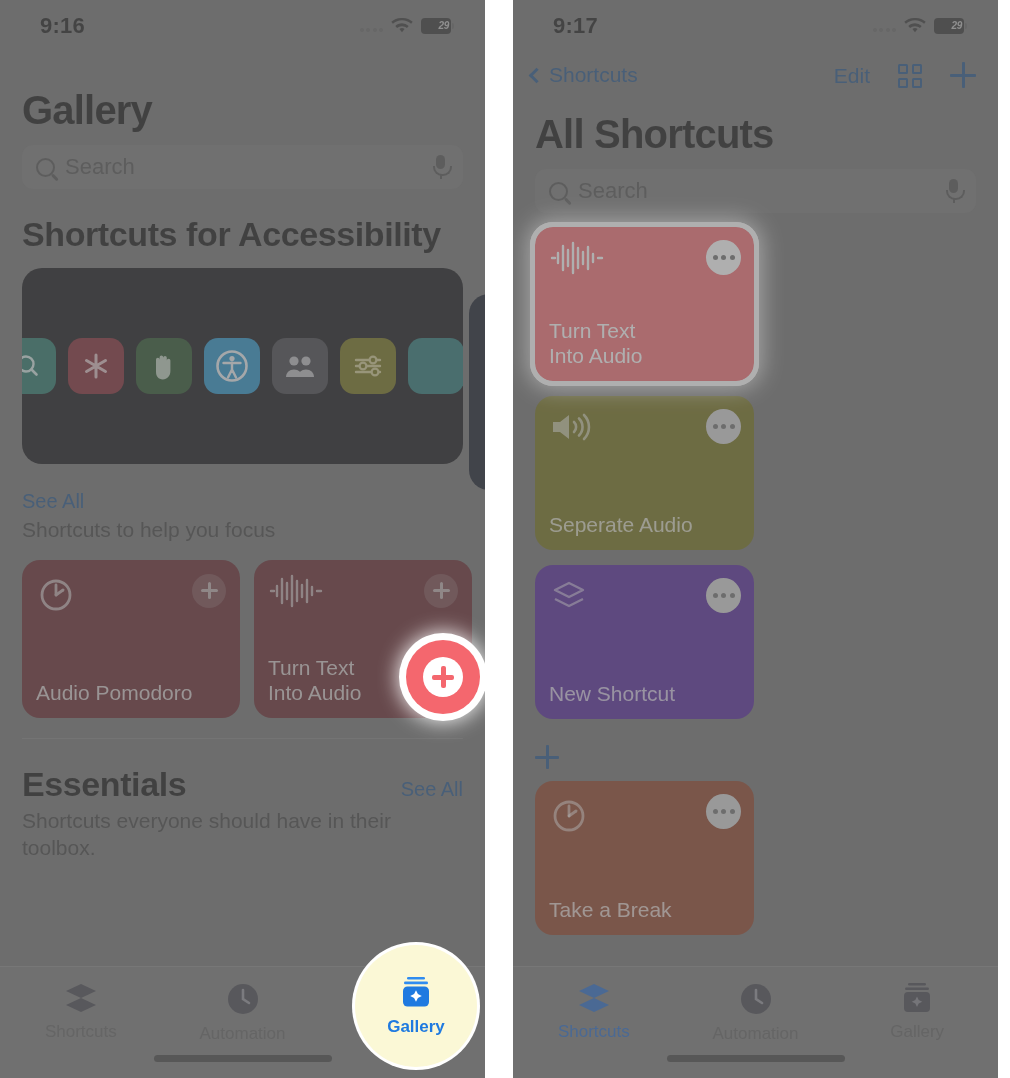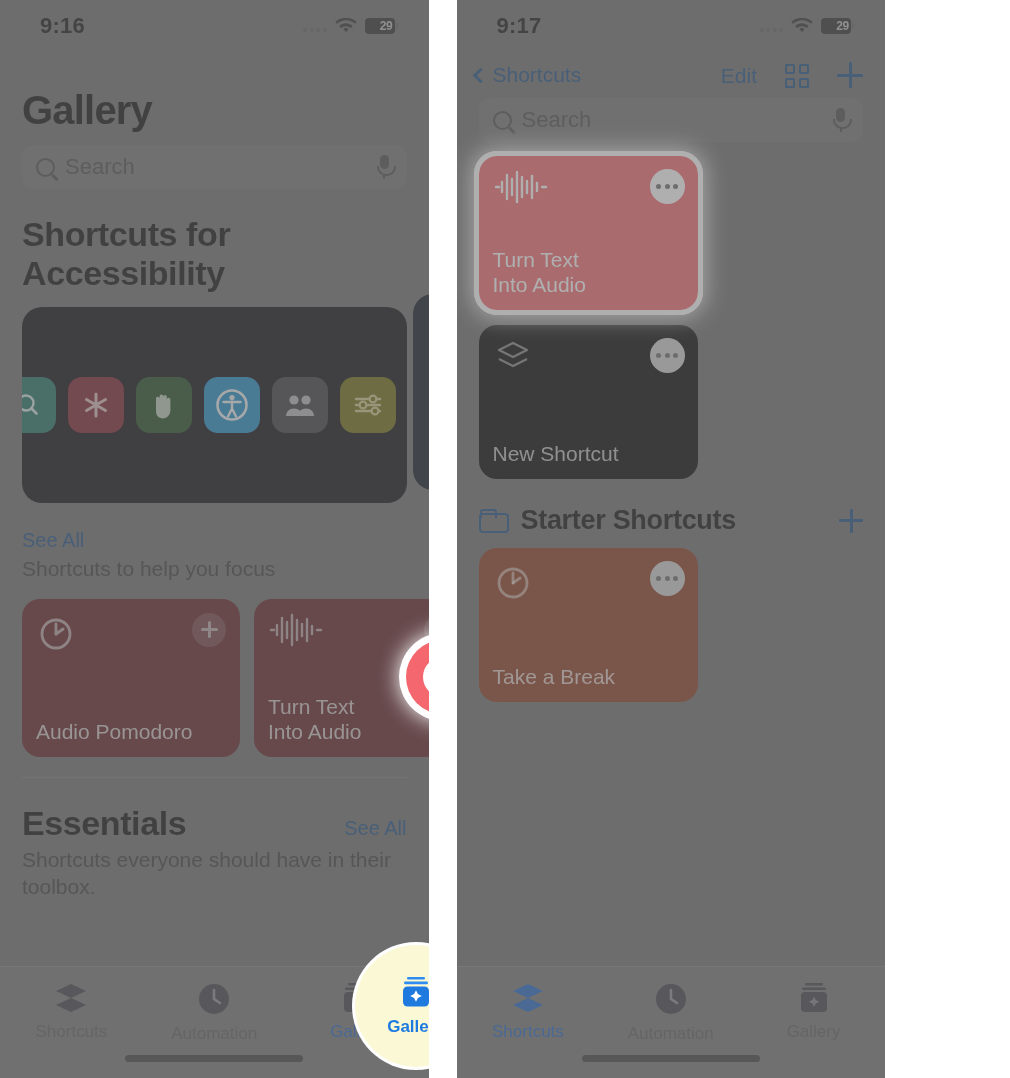--- a/index.html
+++ b/index.html
@@ -2,21 +2,21 @@
 <html><head>
 <meta charset="utf-8">
 <style>
   * { box-sizing: border-box; margin: 0; padding: 0; }
   html, body {
     width: 1010px; height: 1078px;
     background: #ffffff;
     font-family: "Liberation Sans", sans-serif;
     overflow: hidden;
   }
-  .stage { position: relative; width: 885px; height: 1078px; display: flex; background:#fff; }
+  .stage { position: relative; width: 998px; height: 1078px; display: flex; background:#fff; }
 
   
   .phone {
     position: relative;
     width: 498px; height: 1078px;
     background: #6b6b6b;
     overflow: hidden;
   }
   .phone.left  { margin-right: 14px; }
   .phone.right { width: 498px; }
@@ -41,21 +41,21 @@
   .sig { display:flex; align-items:flex-end; gap:2.5px; height:12px; }
   .sig i { display:block; width:4px; height:4px; border-radius:50%; background:#5f5f5f; }
   .wifi { position: relative; width: 22px; height: 16px; }
   .wifi svg { display:block; }
   .batt {
     position: relative; width: 30px; height: 16px;
     border-radius: 4px; background: #2b2b2b; display:flex; align-items:center;
     justify-content:flex-end; padding-right:2px;
   }
   .batt::after{content:"";position:absolute;right:-3px;top:5px;width:2px;height:6px;border-radius:0 2px 2px 0;background:#5e5e5e;}
-  .batt span { font-size:12px; font-weight:bold; color:#b9b9b9; line-height:1; letter-spacing:-.3px;}
+  .batt span { font-size:10px; font-weight:bold; color:#b9b9b9; line-height:1; letter-spacing:-.3px;font-style:italic;}
 
   
   .navbar {
     height: 46px; display:flex; align-items:center; justify-content:space-between;
     padding: 0 22px 0 18px;
   }
   .nav-back { display:flex; align-items:center; gap:5px; color:#1d4f86; font-size:21px; }
   .chev {
     width: 11px; height: 11px; border-left:3px solid #1d4f86; border-bottom:3px solid #1d4f86;
     transform: rotate(45deg); margin-right:2px;
@@ -409,20 +409,21 @@
           <div class="grid-icon">
               <i></i>
               <i></i>
               <i></i>
               <i></i>
             </div>
           <div class="plus-icon"></div>
         </div>
       </div>
 
+      <div class="bigtitle">All Shortcuts</div>
 
       <div class="searchbar">
         <span class="mag"></span>
         <span class="search-ph">Search</span>
         <span class="mic">
             <i></i>
           </span>
       </div>
 
       <div class="sgrid">
@@ -435,43 +436,55 @@
           </svg>
           <div class="dots">
               <i></i>
               <i></i>
               <i></i>
             </div>
           <div class="sl" style="white-space:pre-line">Turn Text
 Into Audio</div>
         </div>
 
-
-        <div class="scard" style="background:#000000">
+        <div class="scard" style="background:#6e6a10">
+          <svg width="44" height="34" viewBox="0 0 44 34">
+            <path d="M4 12h7l9-7v24l-9-7H4z" fill="rgba(255,255,255,0.55)"></path>
+            <g stroke="rgba(255,255,255,0.55)" stroke-width="2.6" fill="none" stroke-linecap="round">
+              <path d="M25 12a7 7 0 010 10"></path>
+                <path d="M30 8.5a12 12 0 010 17"></path>
+                <path d="M35 5a17 17 0 010 24"></path>
+            </g>
+          </svg>
+          <div class="dots">
+              <i></i>
+              <i></i>
+              <i></i>
+            </div>
+          <div class="sl">Seperate Audio</div>
+        </div>
+
+        <div class="scard" style="background:#4c1d95">
           <svg width="40" height="38" viewBox="0 0 40 38">
             <g fill="none" stroke="rgba(255,255,255,0.5)" stroke-width="2.4" stroke-linejoin="round">
               <path d="M20 4l14 7-14 7-14-7z"></path>
                 <path d="M6 20l14 7 14-7"></path>
             </g>
           </svg>
           <div class="dots">
               <i></i>
               <i></i>
               <i></i>
             </div>
           <div class="sl">New Shortcut</div>
         </div>
 
       </div>
 
       <div class="folder-head">
-        <div class="folder-left">
-          <span class="folder-ic"></span>
-          <span class="folder-title">Starter Shortcuts</span>
-        </div>
         <span class="plus-sm"></span>
       </div>
 
       <div class="sgrid" style="padding-top:12px">
         <div class="scard" style="background:#8a3a20">
           <svg width="40" height="40" viewBox="0 0 40 40">
               <circle cx="20" cy="21" r="14" fill="none" stroke="rgba(255,255,255,0.5)" stroke-width="2.8"></circle>
               <path d="M20 21V11" stroke="rgba(255,255,255,0.5)" stroke-width="2.8" stroke-linecap="round"></path>
               <path d="M20 21l7-5" stroke="rgba(255,255,255,0.5)" stroke-width="2.8" stroke-linecap="round"></path>
             </svg>

